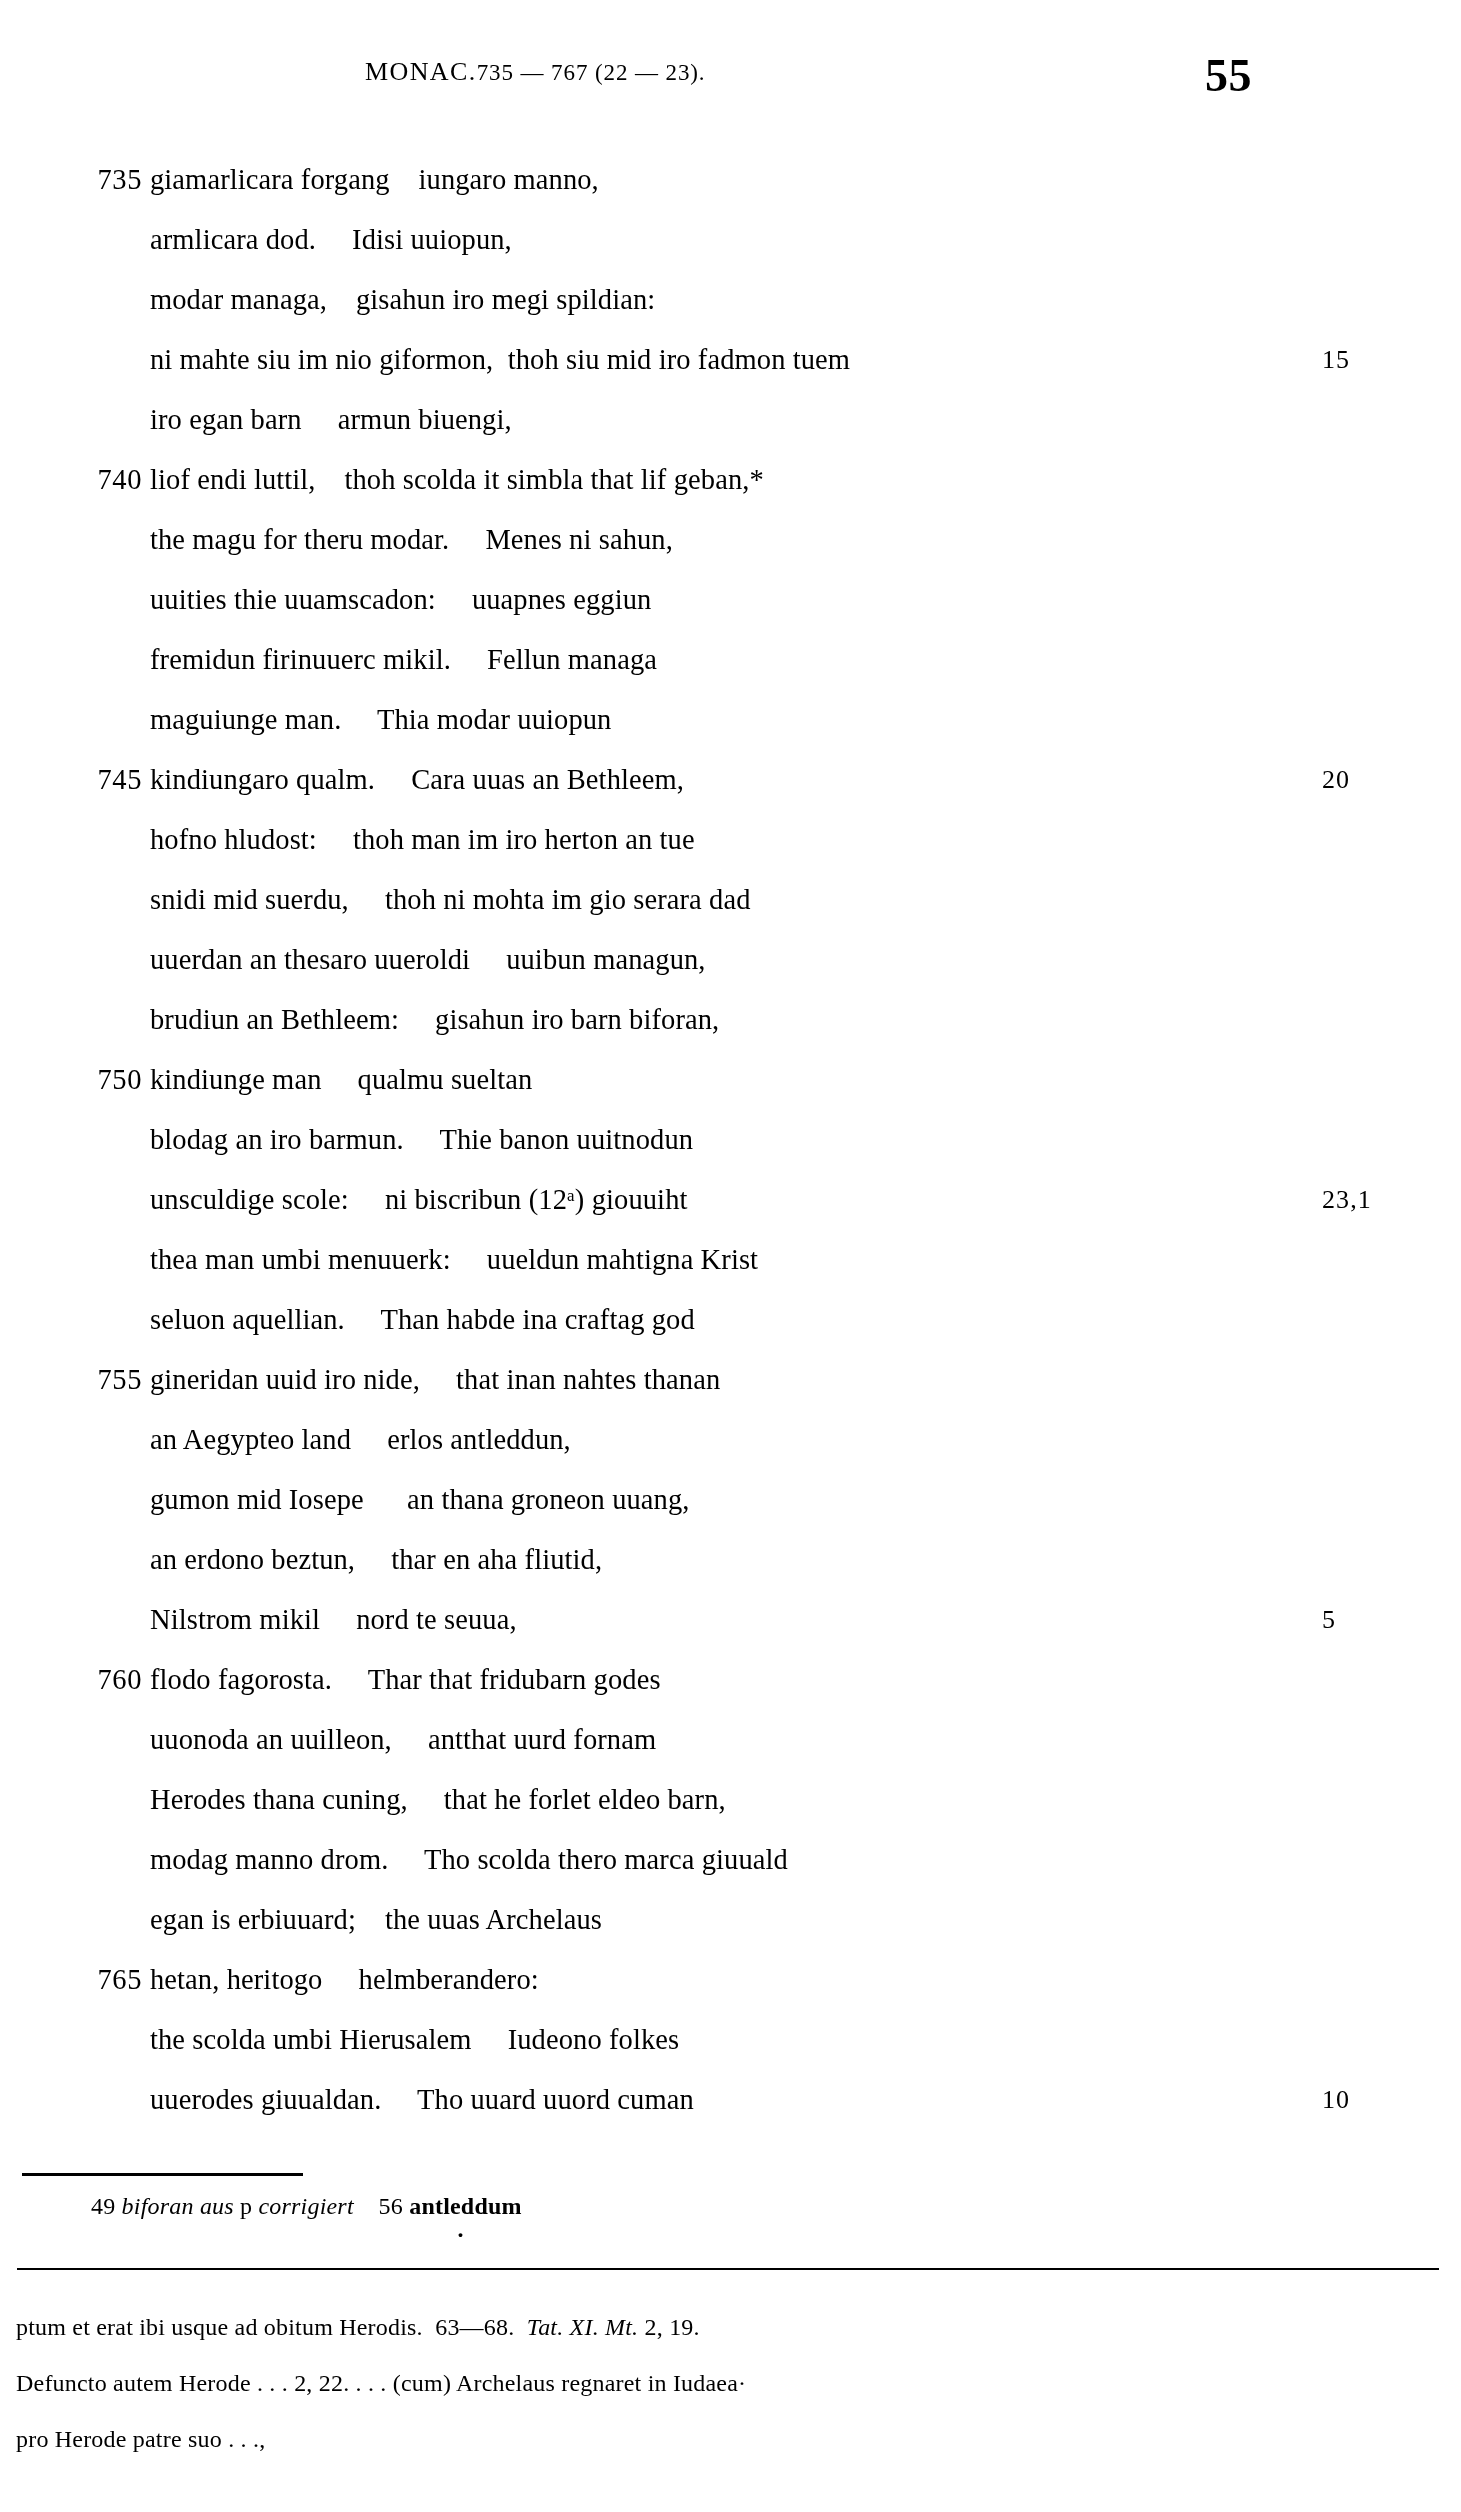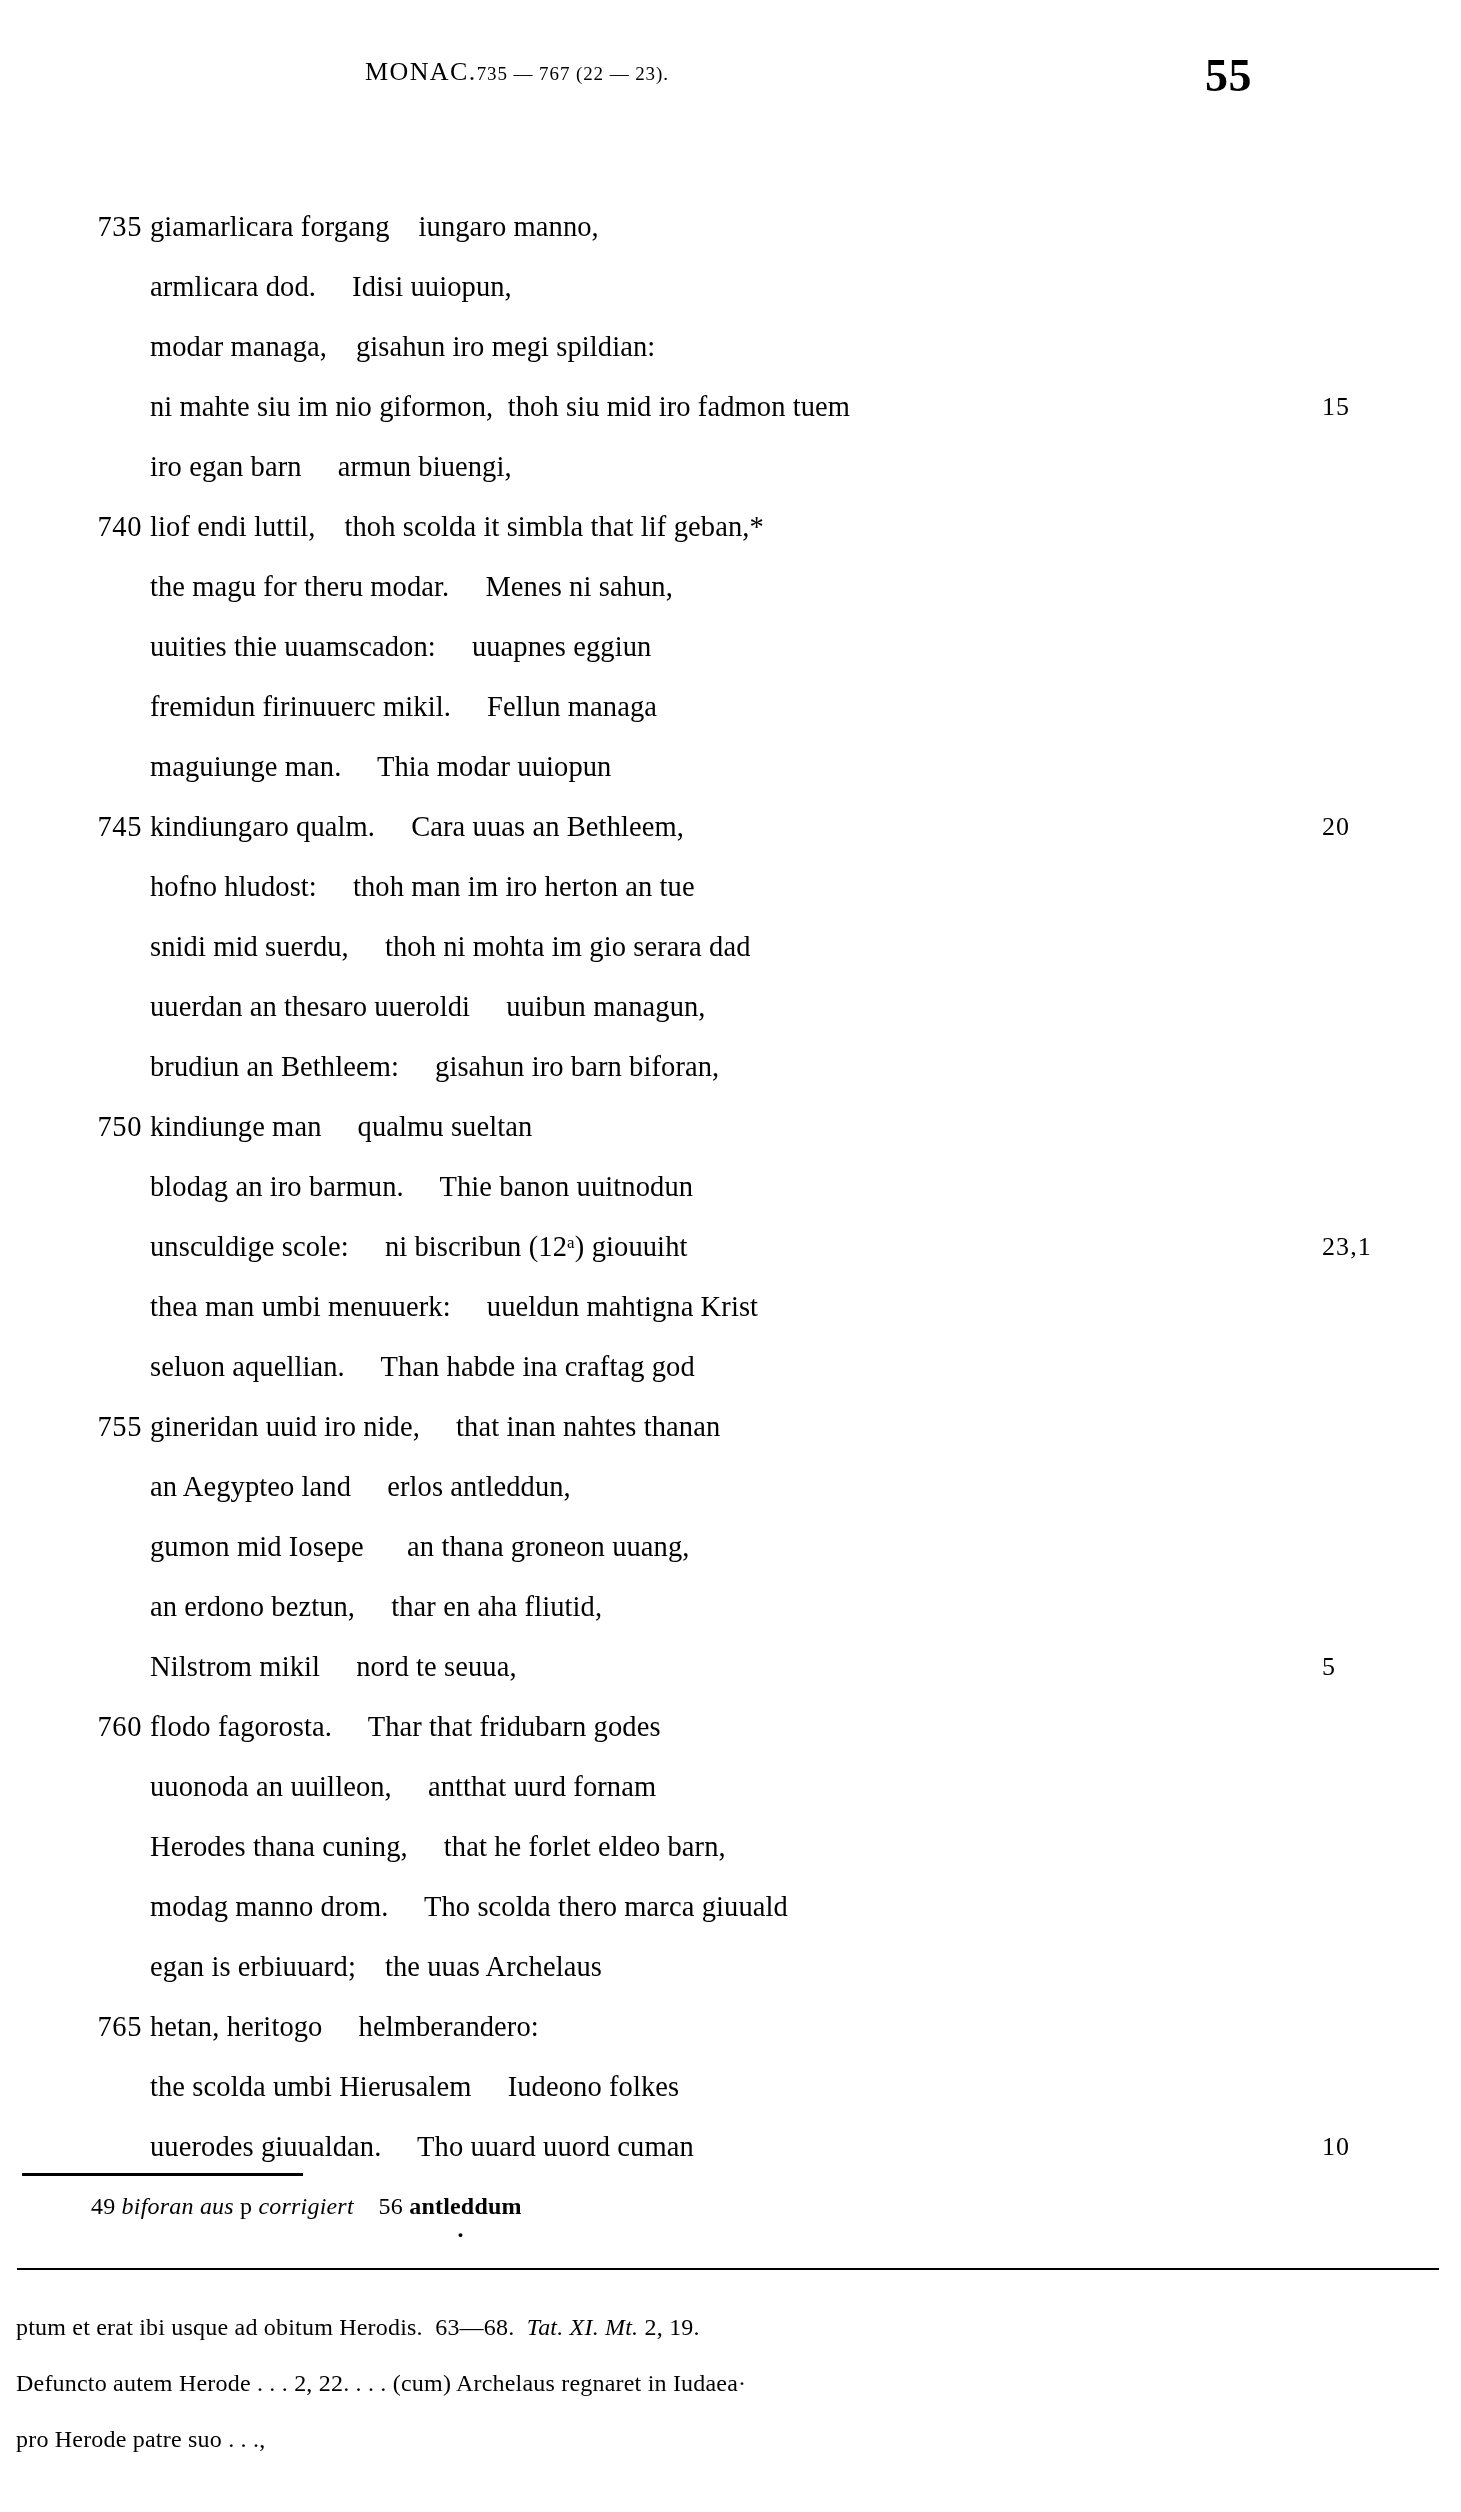--- a/index.html
+++ b/index.html
@@ -26,40 +26,39 @@
   }
   .runhead-title {
     position: absolute;
     left: 365px;
     top: 0;
     font-size: 26px;
     letter-spacing: 1.4px;
     white-space: nowrap;
   }
   .runhead-title .sm {
-    font-size: 19px;
+    font-size: 23px;
     letter-spacing: 0.9px;
     margin-top: 20px;
   }
   .runhead-folio {
     position: absolute;
     left: 1205px;
     top: -8px;
     font-size: 46px;
     font-weight: bold;
     letter-spacing: 0.6px;
   }
 
   
   .verse {
     position: absolute;
     left: 0;
     top: 164px;
     width: 1462px;
-    margin-top: 47px;
   }
   .vline {
     position: relative;
     height: 60px;
     width: 1462px;
   }
   .vnum {
     position: absolute;
     left: 34px;
     top: 0;

